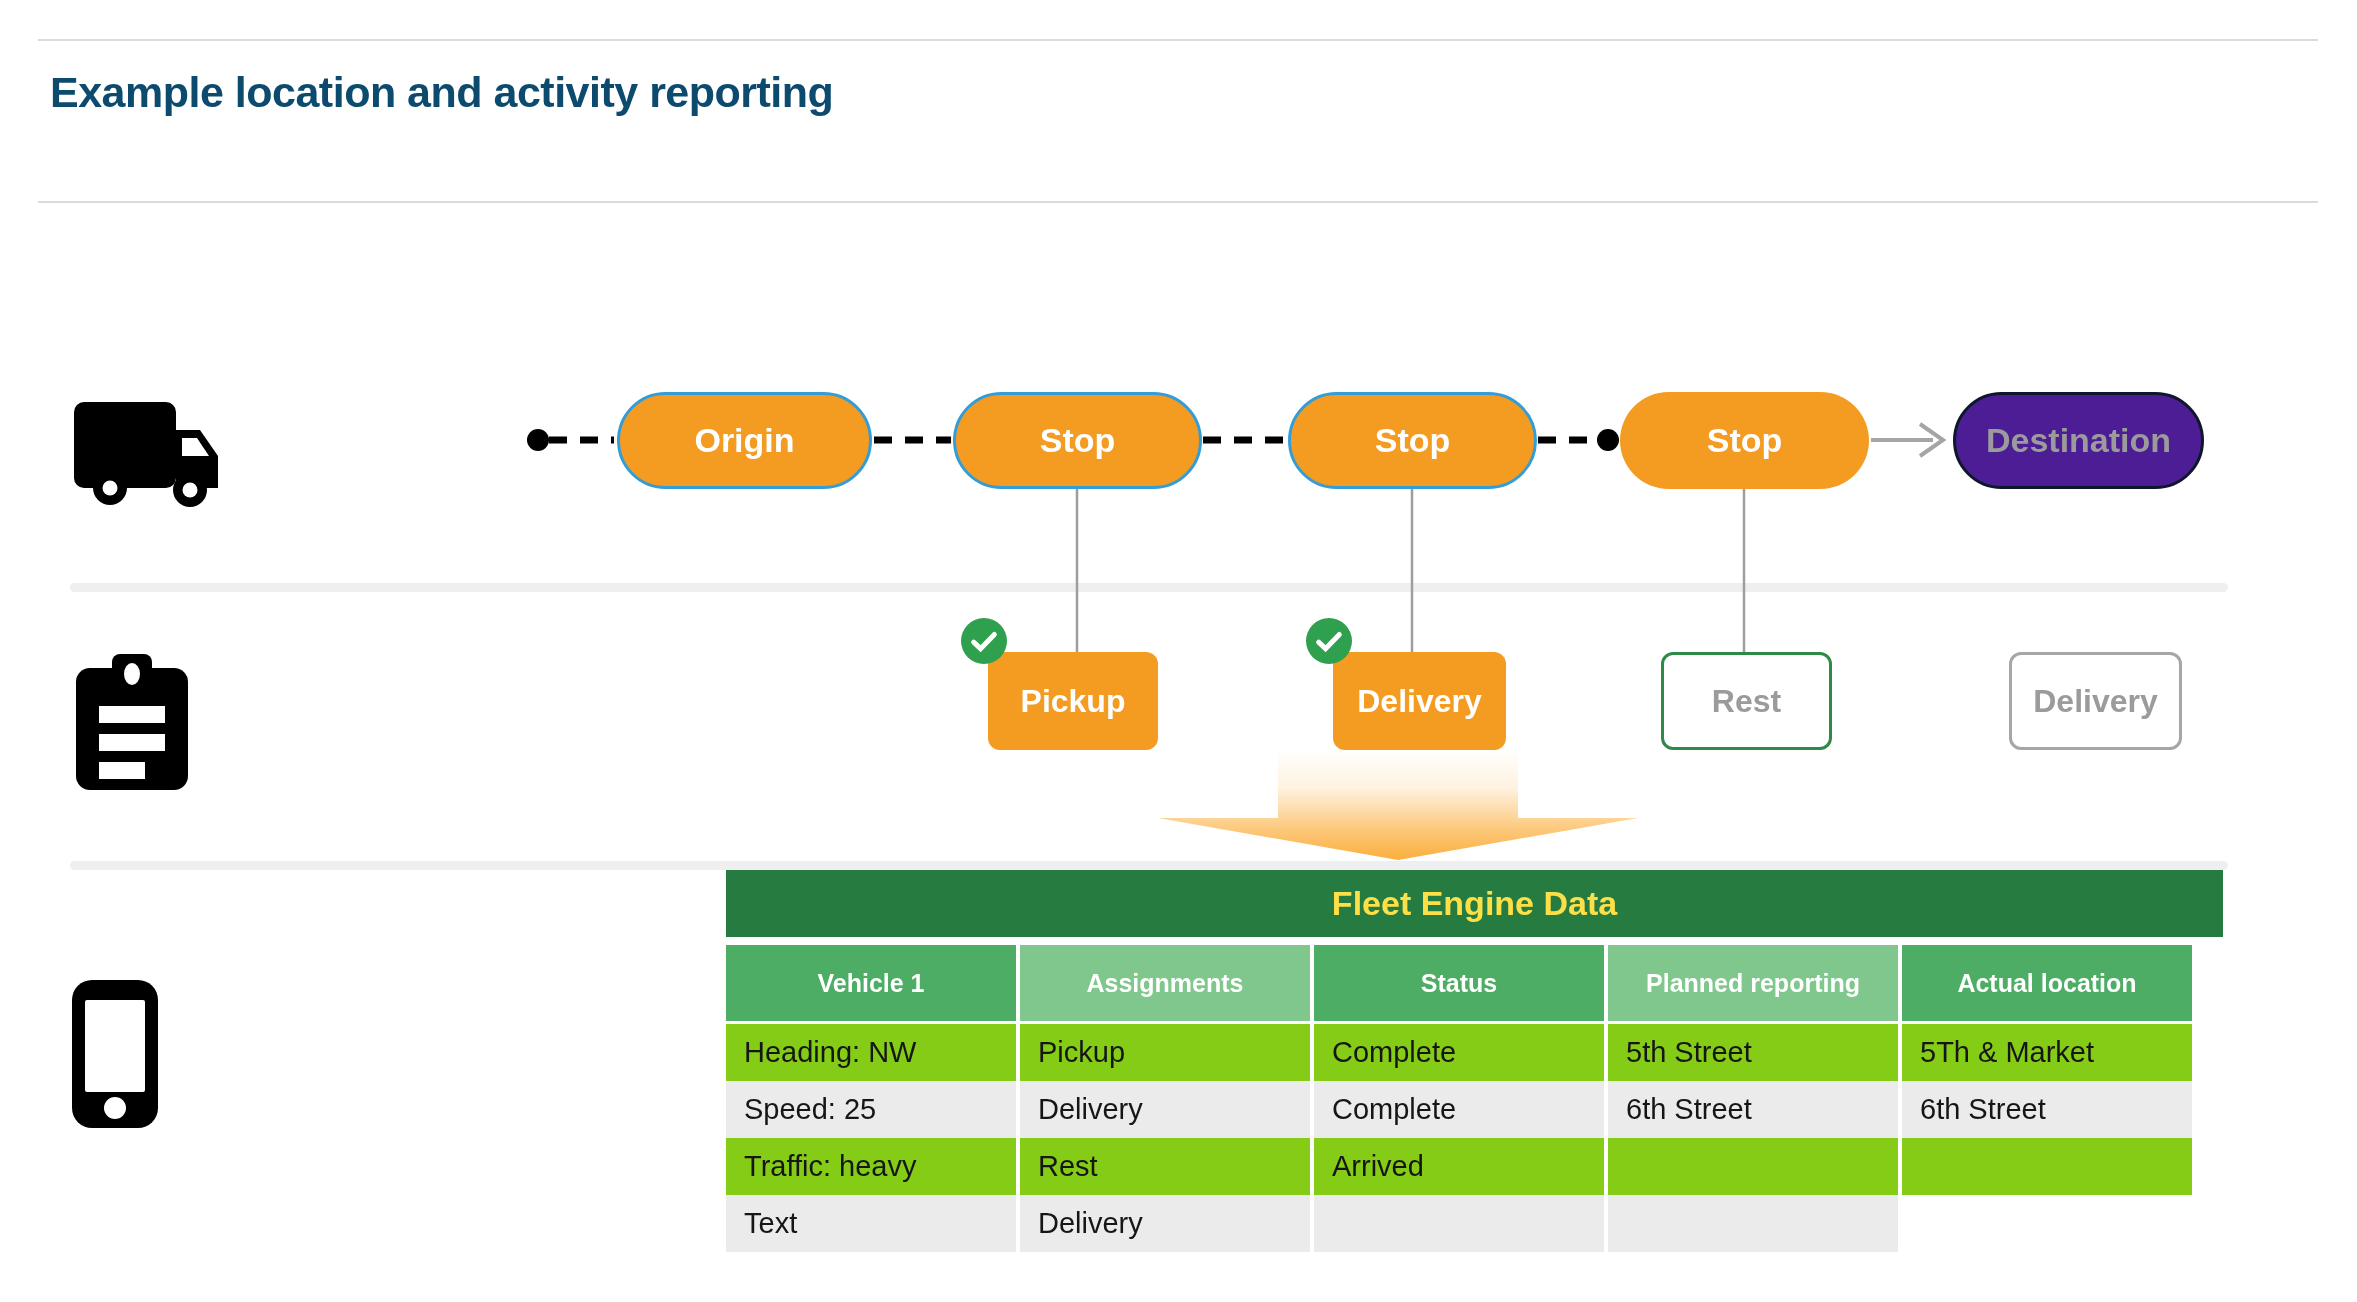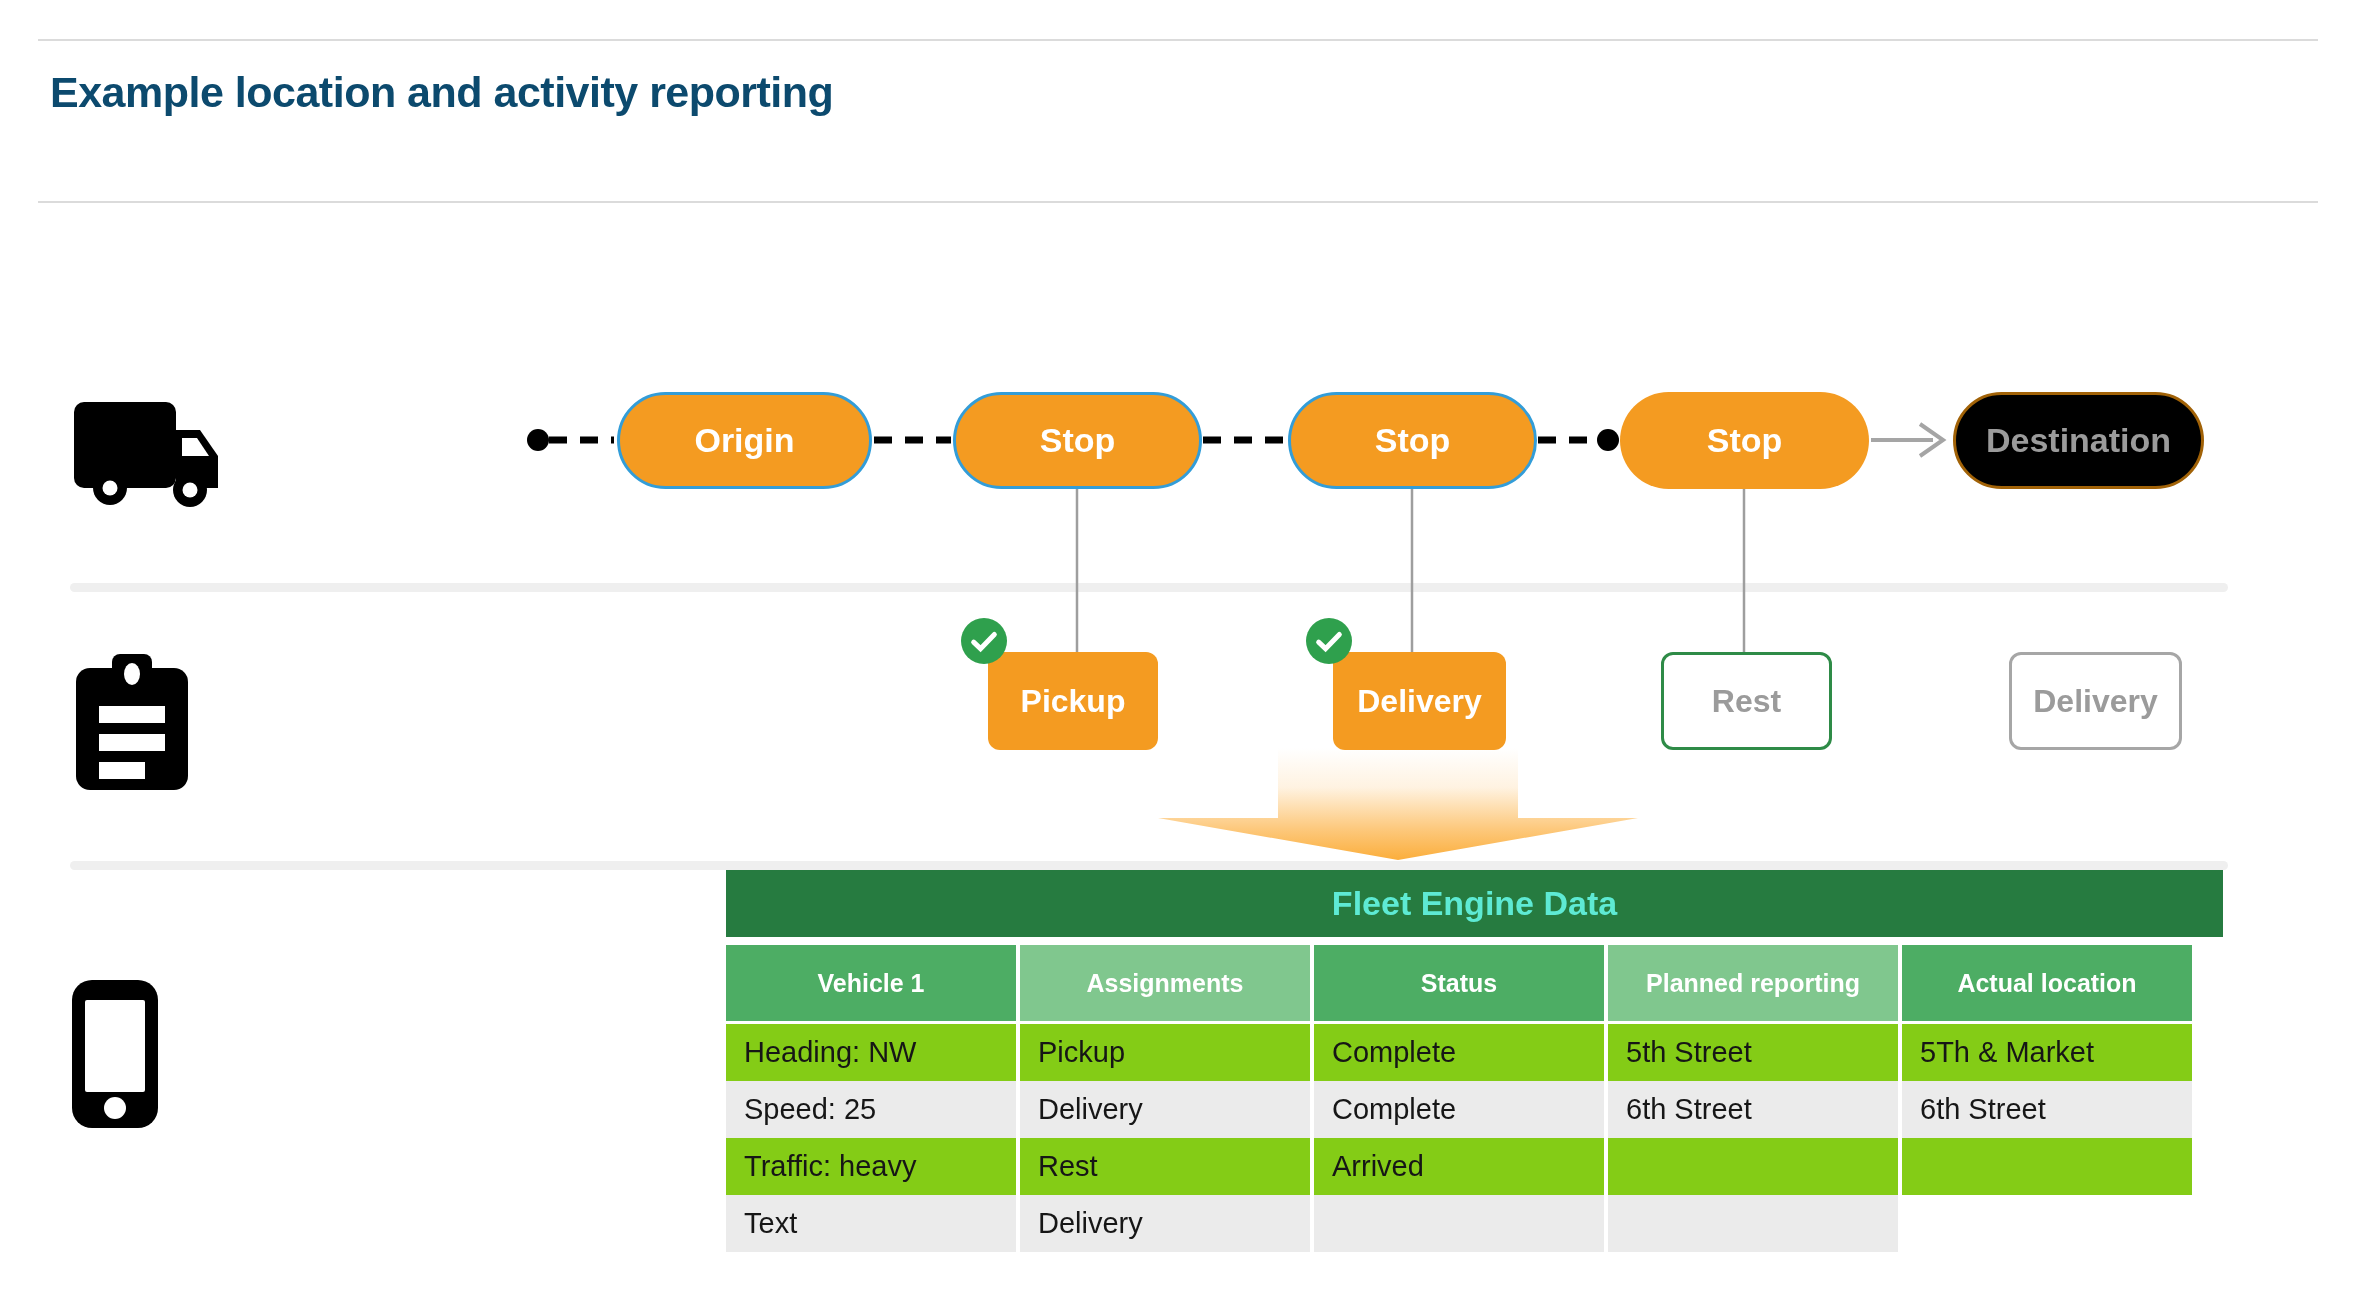--- a/index.html
+++ b/index.html
@@ -18,40 +18,40 @@
   .band-1{top:583px;}
   .band-2{top:861px;}
   .connector-layer{position:absolute;left:0;top:0;pointer-events:none;}
   .icon-abs{position:absolute;}
   .pill{
     position:absolute;top:392px;height:97px;box-sizing:border-box;
     border-radius:49px;display:flex;align-items:center;justify-content:center;
     font-size:34px;font-weight:bold;color:#fff;background:#f49b21;border:3px solid #339dd8;
   }
   .pill-noborder{border:none;}
-  .pill-upcoming{background:#000000;border:3px solid #a16207;color:#9b9b9b;}
+  .pill-upcoming{background:#4c1d95;border:3px solid #0f172a;color:#9b9b9b;}
   .abox{
     position:absolute;top:652px;height:98px;box-sizing:border-box;
     border-radius:12px;display:flex;align-items:center;justify-content:center;
     font-size:32px;font-weight:bold;
   }
   .abox-filled{background:#f49b21;color:#fff;}
   .abox-rest{background:#fff;border:3px solid #2e8b47;color:#9b9b9b;}
   .abox-open{background:#fff;border:3px solid #a6a6a6;color:#9b9b9b;}
   .check-badge{position:absolute;width:46px;height:46px;}
   .flow-arrow{
     position:absolute;left:1158px;top:748px;width:480px;height:112px;
     background:linear-gradient(180deg, rgba(253,187,91,0) 0%, rgba(253,187,91,0.18) 35%,
                rgba(252,180,75,0.72) 72%, #fbae3c 100%);
     clip-path:polygon(25% 0%, 75% 0%, 75% 62.5%, 100% 62.5%, 50% 100%, 0% 62.5%, 25% 62.5%);
   }
   .table-title-bar{
     position:absolute;left:726px;top:870px;width:1497px;height:67px;background:#267b40;
     display:flex;align-items:center;justify-content:center;
-    color:#5eead4;font-size:34px;font-weight:bold;
+    color:#fde047;font-size:34px;font-weight:bold;
   }
   .col-headers{
     position:absolute;left:726px;top:945px;display:grid;
     grid-template-columns:repeat(5,290px);column-gap:4px;
   }
   .col-head{
     height:76px;display:flex;align-items:center;justify-content:center;
     color:#fff;font-size:25px;font-weight:bold;
   }
   .col-green{background:#4dad64;}

